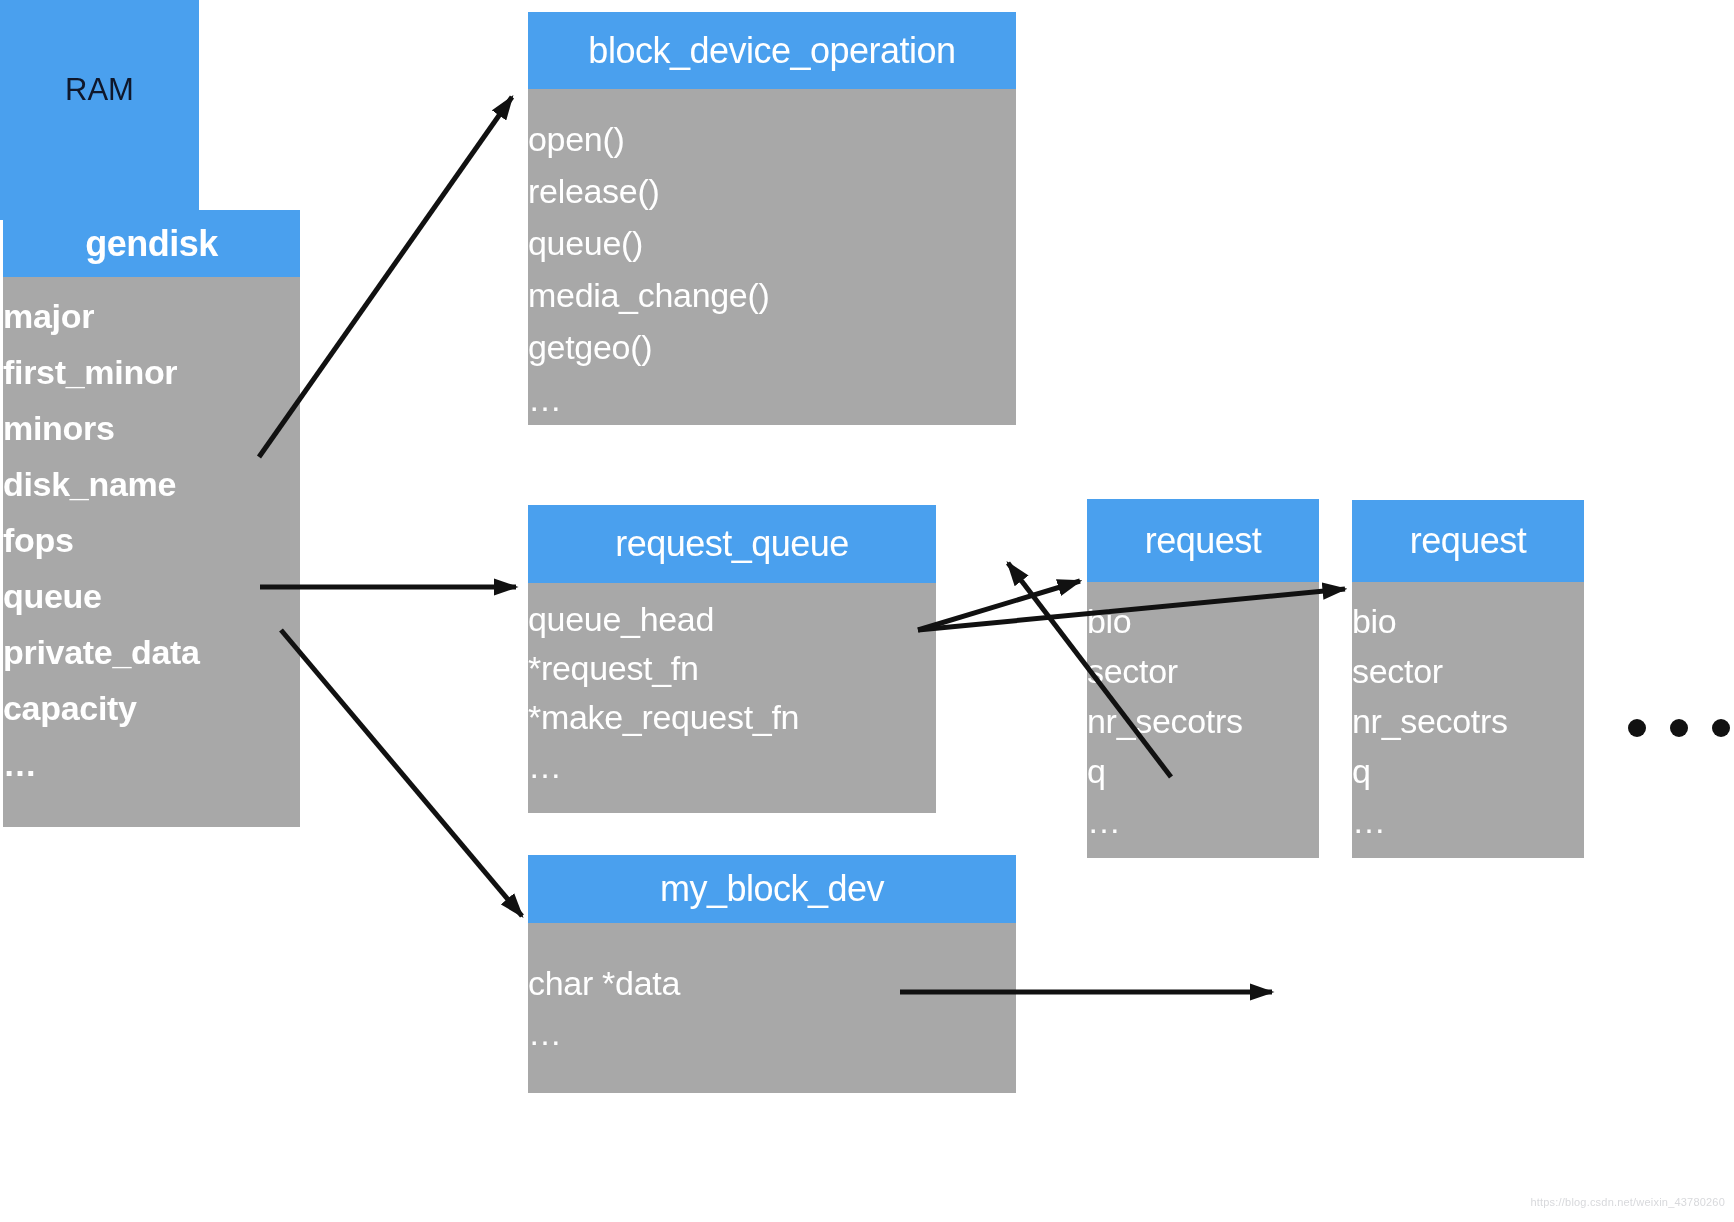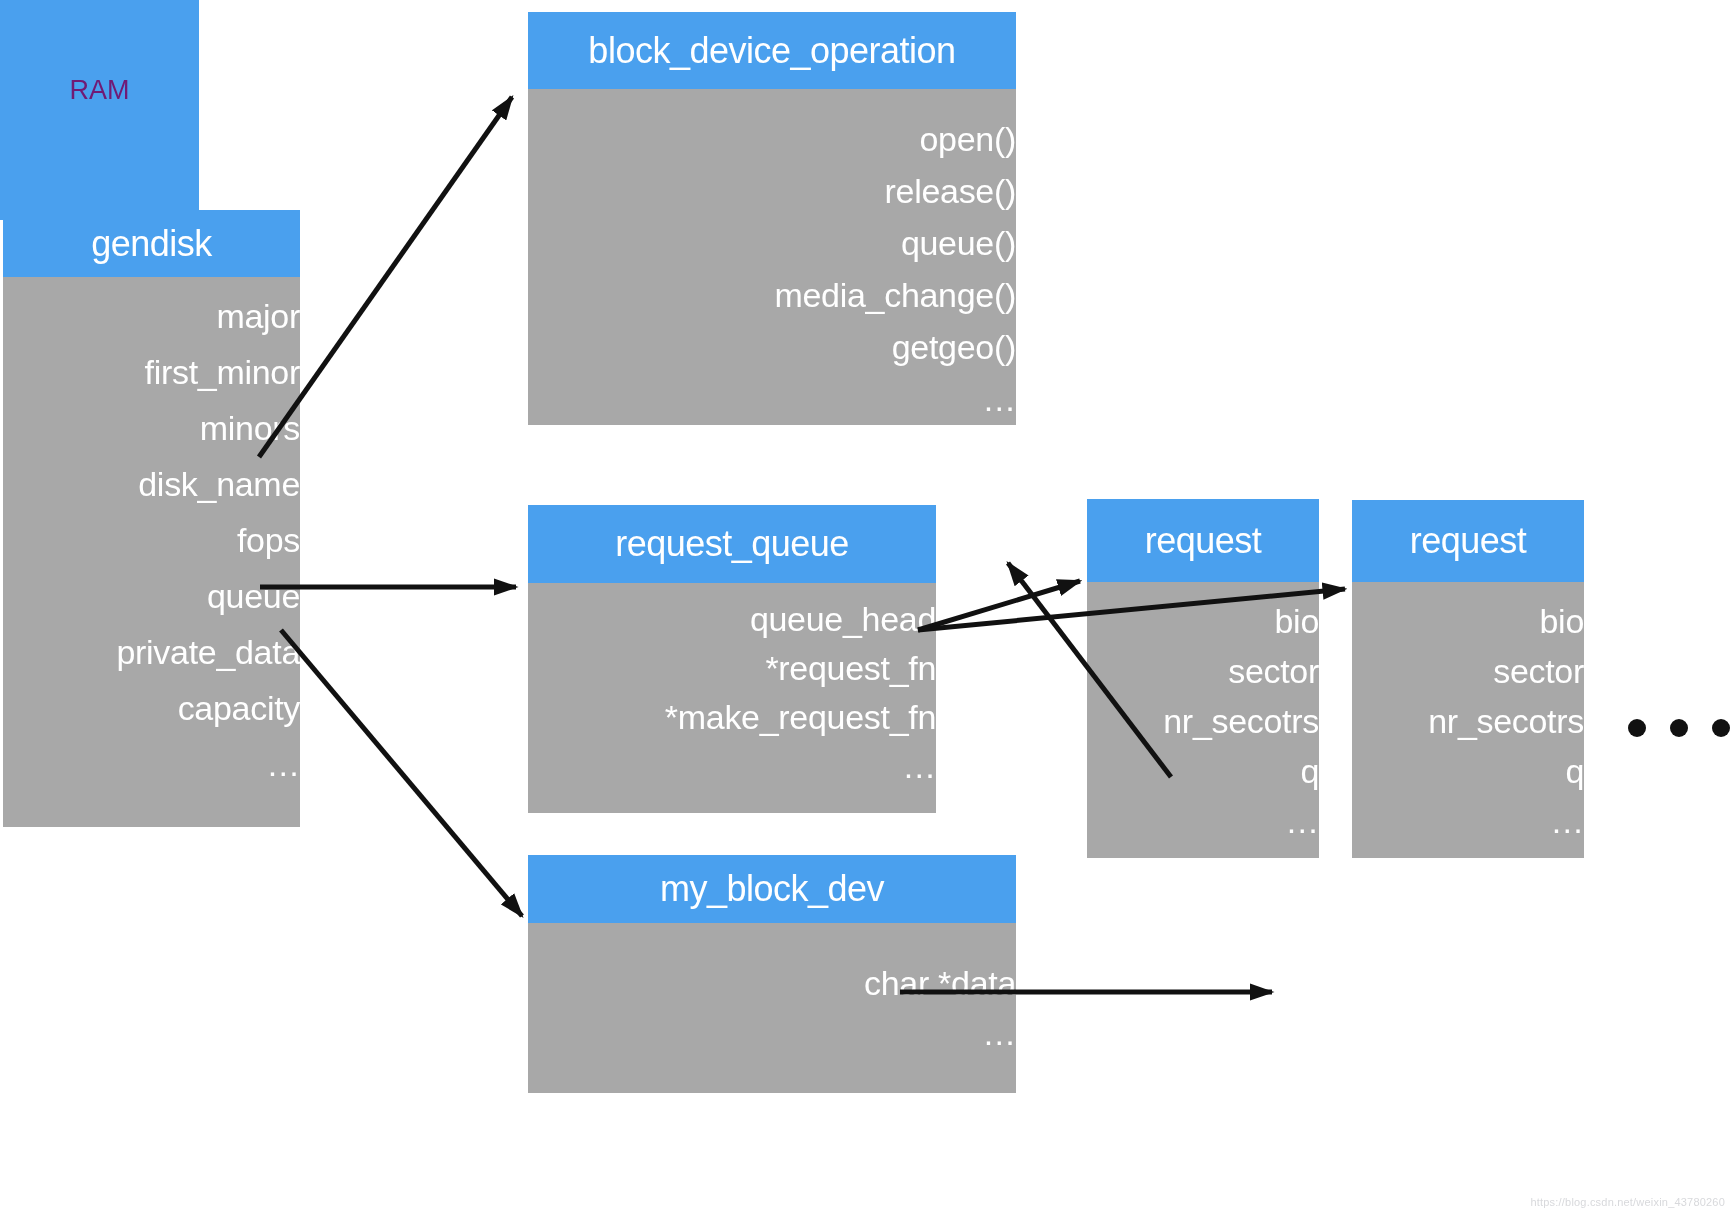--- a/index.html
+++ b/index.html
@@ -18,27 +18,27 @@
     background:#4aa0ee;
     color:#ffffff;
     display:flex;align-items:center;justify-content:center;
     font-size:36px;letter-spacing:-0.5px;
     flex:0 0 auto;
   }
   .bd{
     background:#a8a8a8;
     color:#ffffff;
     flex:1 1 auto;
-    display:flex;flex-direction:column;align-items:flex-end;
+    display:flex;flex-direction:column;align-items:flex-start;
     font-size:34px;letter-spacing:-0.3px;
   }
   .row{line-height:47px;white-space:nowrap;}
 
   
-  .box-gendisk{left:3px;top:210px;width:297px;height:617px;}
+  .box-gendisk{left:3px;top:210px;width:297px;height:617px;font-weight:bold;}
   .box-gendisk .hd{height:67px;}
   .box-gendisk .bd{padding-top:16px;gap:9px;}
   .box-gendisk .row{line-height:47px;}
 
   .box-bdo{left:528px;top:12px;width:488px;height:357px;}
   .box-bdo .hd{height:77px;}
   .box-bdo .bd{padding-top:24px;}
   .box-bdo .row{line-height:52px;}
 
   .box-rq{left:528px;top:505px;width:408px;height:308px;}
@@ -56,23 +56,23 @@
   .box-req2 .bd{padding-top:14px;}
   .box-req2 .row{line-height:50px;}
 
   .box-mbd{left:528px;top:855px;width:488px;height:238px;}
   .box-mbd .hd{height:68px;}
   .box-mbd .bd{padding-top:35px;}
   .box-mbd .row{line-height:50px;}
 
   .box-ram{
     left:1280px;top:992px;width:199px;height:220px;
-    background:#4aa0ee;color:#701a75;
+    background:#4aa0ee;color:#0f172a;
     display:flex;align-items:center;justify-content:center;
-    font-size:27px;padding-bottom:40px;box-sizing:border-box;
+    font-size:31px;padding-bottom:40px;box-sizing:border-box;
   }
 
   #arrow-layer{
     position:absolute;left:0;top:0;width:1734px;height:1222px;
     pointer-events:none;
   }
   #arrow-layer line{stroke:#111111;stroke-width:5;}
 
   .dots{
     position:absolute;left:1628px;top:719px;

